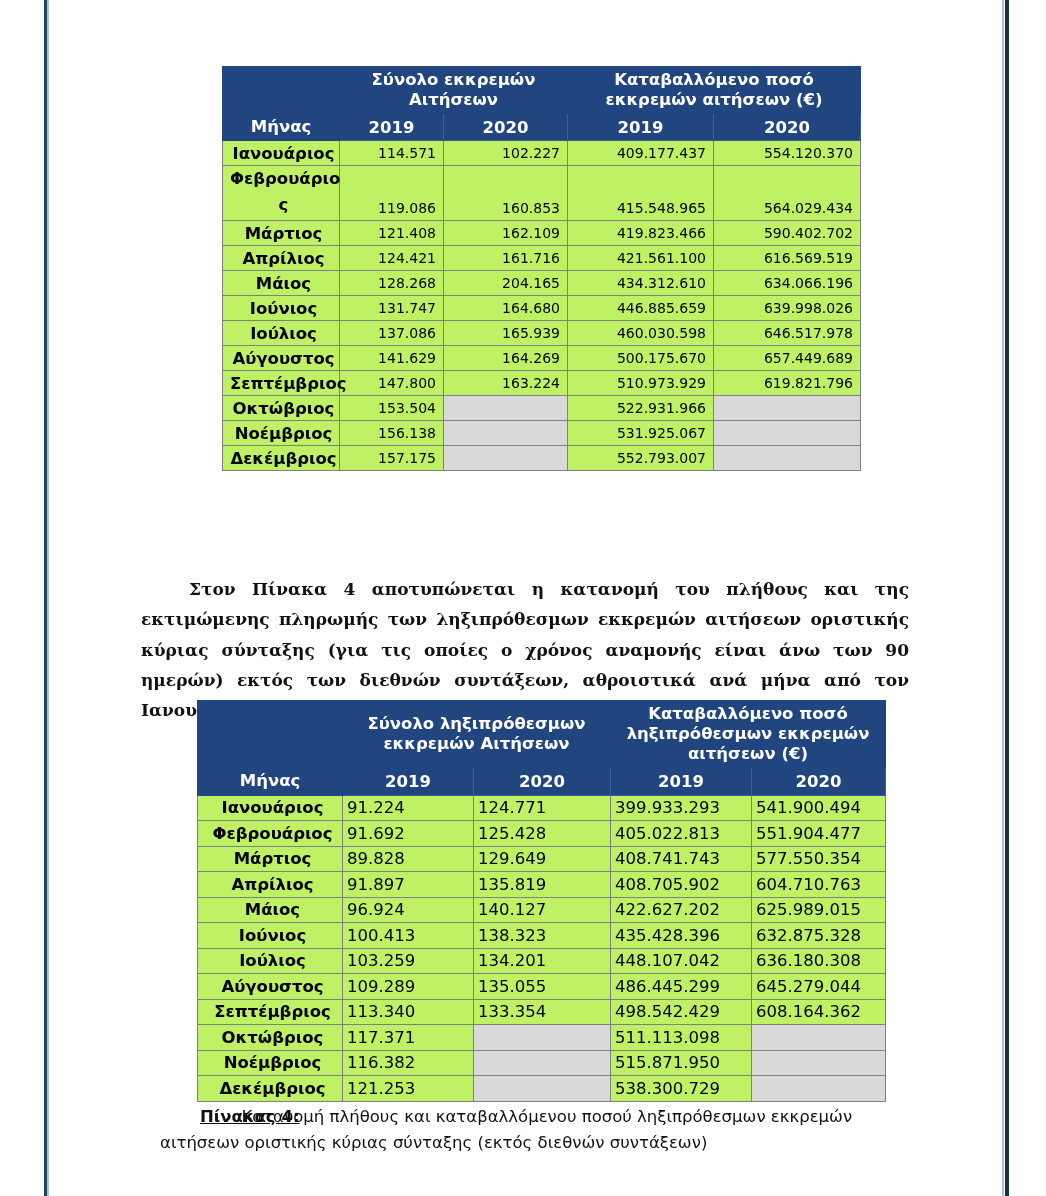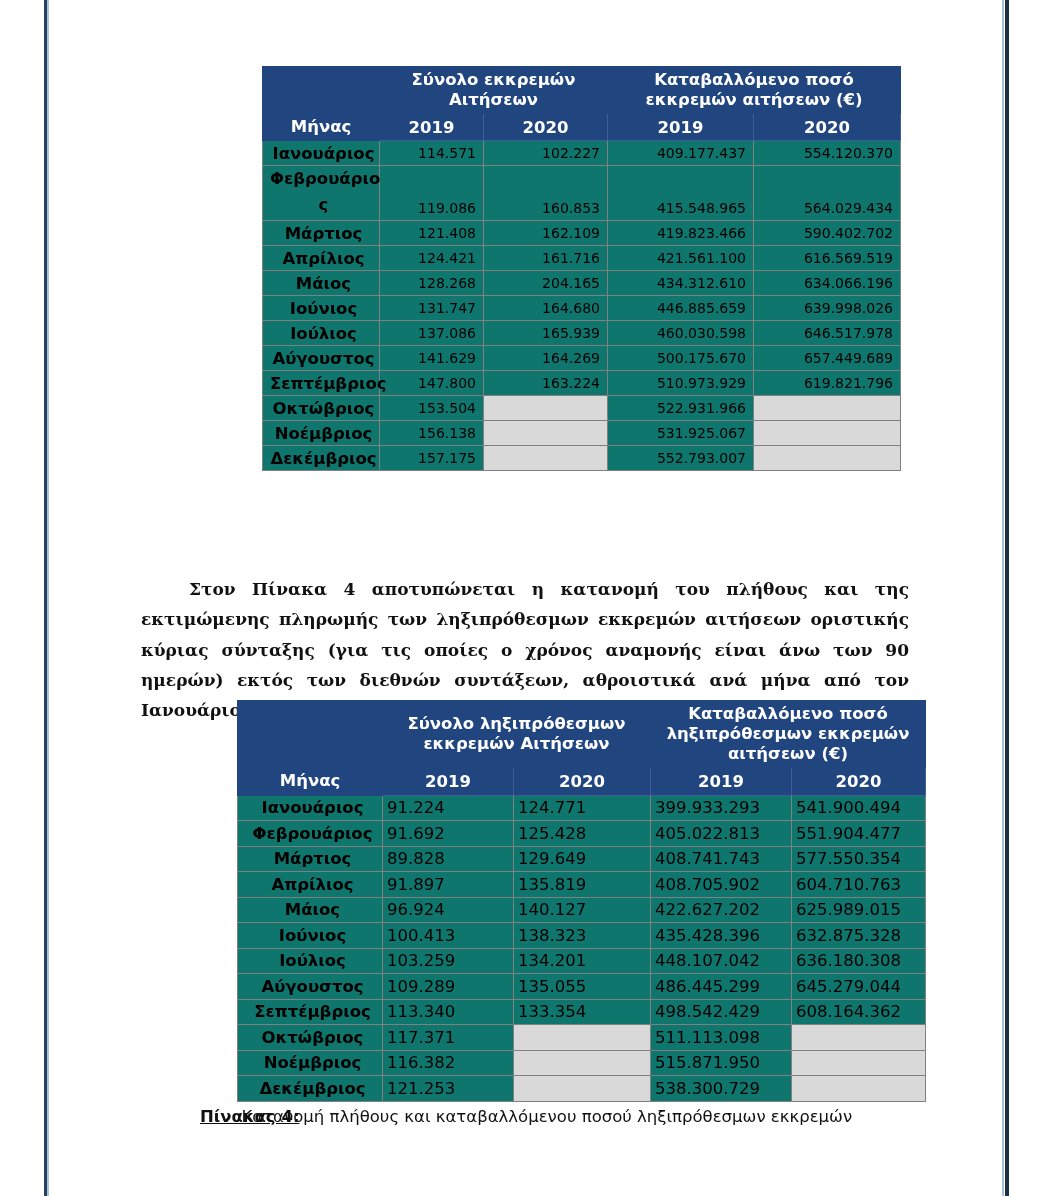--- a/index.html
+++ b/index.html
@@ -40,22 +40,21 @@
     left: 55px;
     right: 55px;
     top: 0;
     bottom: 0;
   }
 
   
   table.doc-table {
     border-collapse: collapse;
     table-layout: fixed;
-    background: #0f766e;
-    margin-left: 40px;
+    background: #bef264;
   }
   table.doc-table td,
   table.doc-table th {
     border: 1px solid #808080;
     padding: 0;
     vertical-align: middle;
   }
   .hdr {
     background: #21457f;
     color: #ffffff;
@@ -390,15 +389,16 @@
         <td class="num">121.253</td>
         <td class="num shaded"></td>
         <td class="num">538.300.729</td>
         <td class="num shaded"></td>
       </tr>
     </tbody>
   </table>
 
   <div class="caption" id="caption4">
     <span class="firstline"><span class="lead">Πίνακας 4:</span><span>Κατανομή πλήθους και καταβαλλόμενου ποσού ληξιπρόθεσμων εκκρεμών</span></span>
+    <span>αιτήσεων οριστικής κύριας σύνταξης (εκτός διεθνών συντάξεων)</span>
   </div>
 
 </div>
 
 </body></html>

